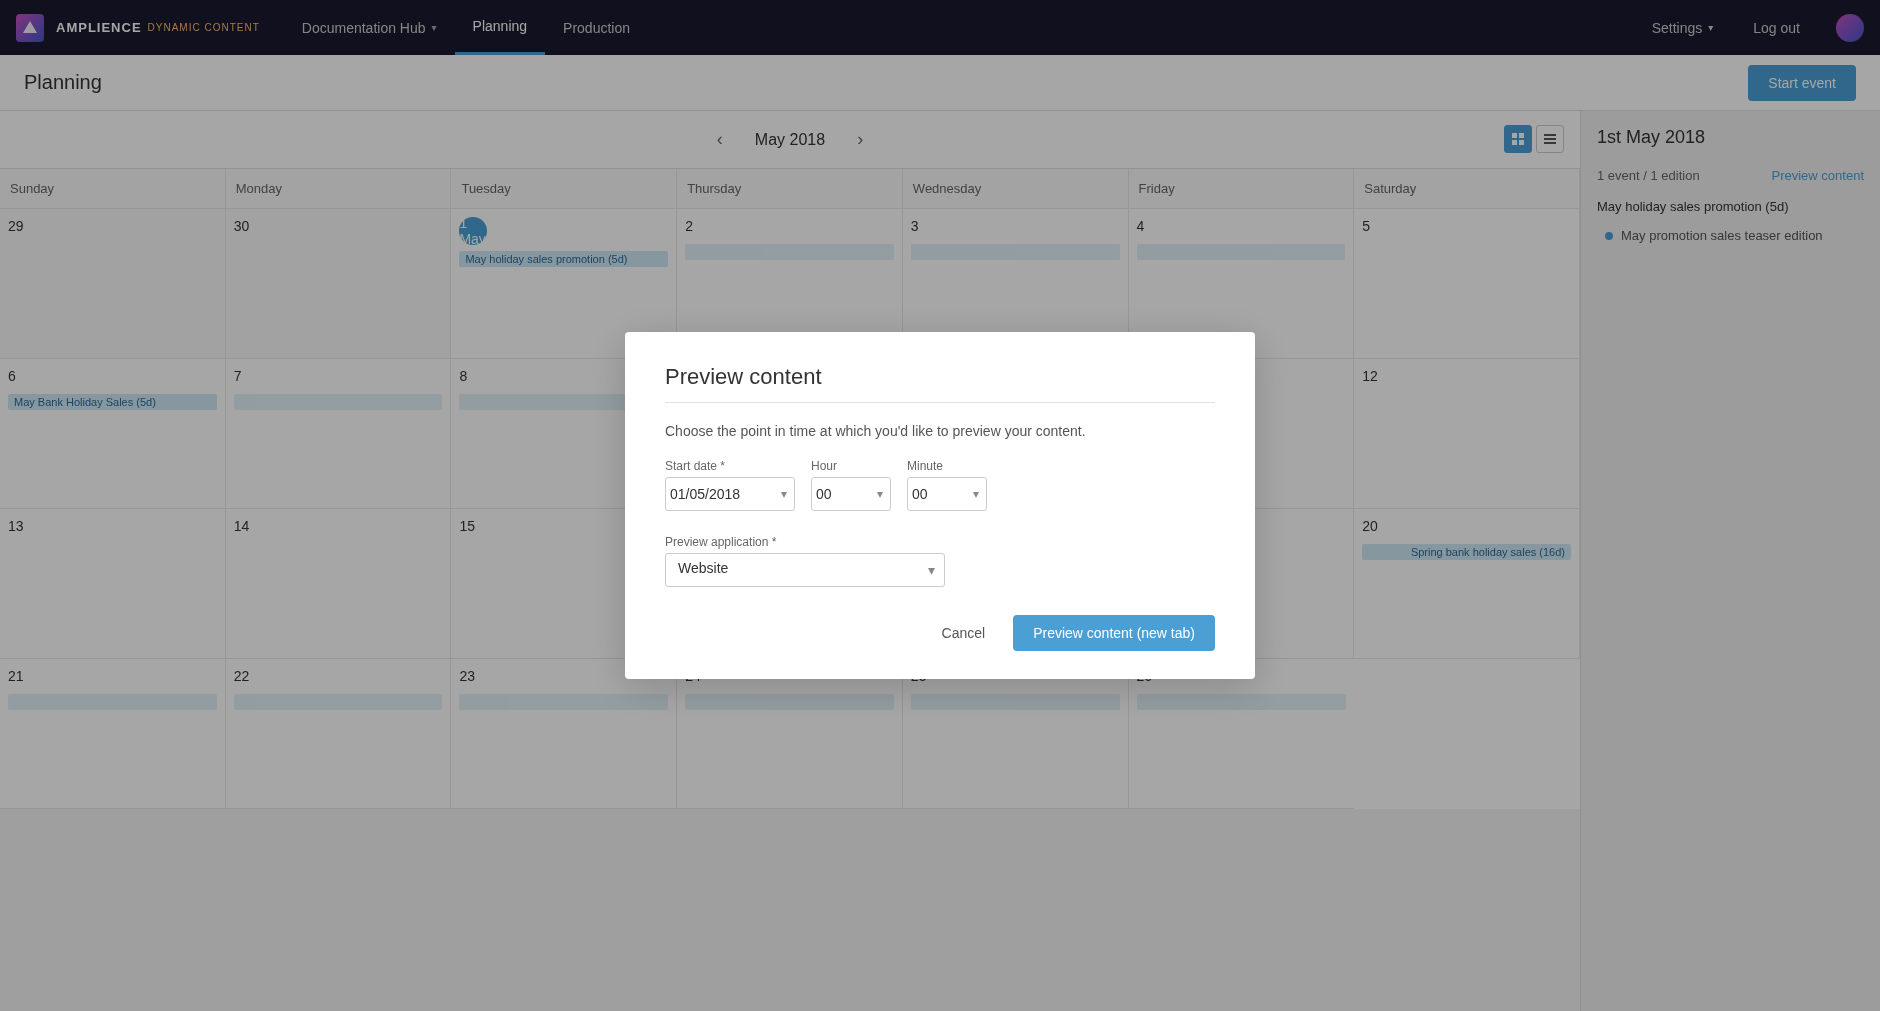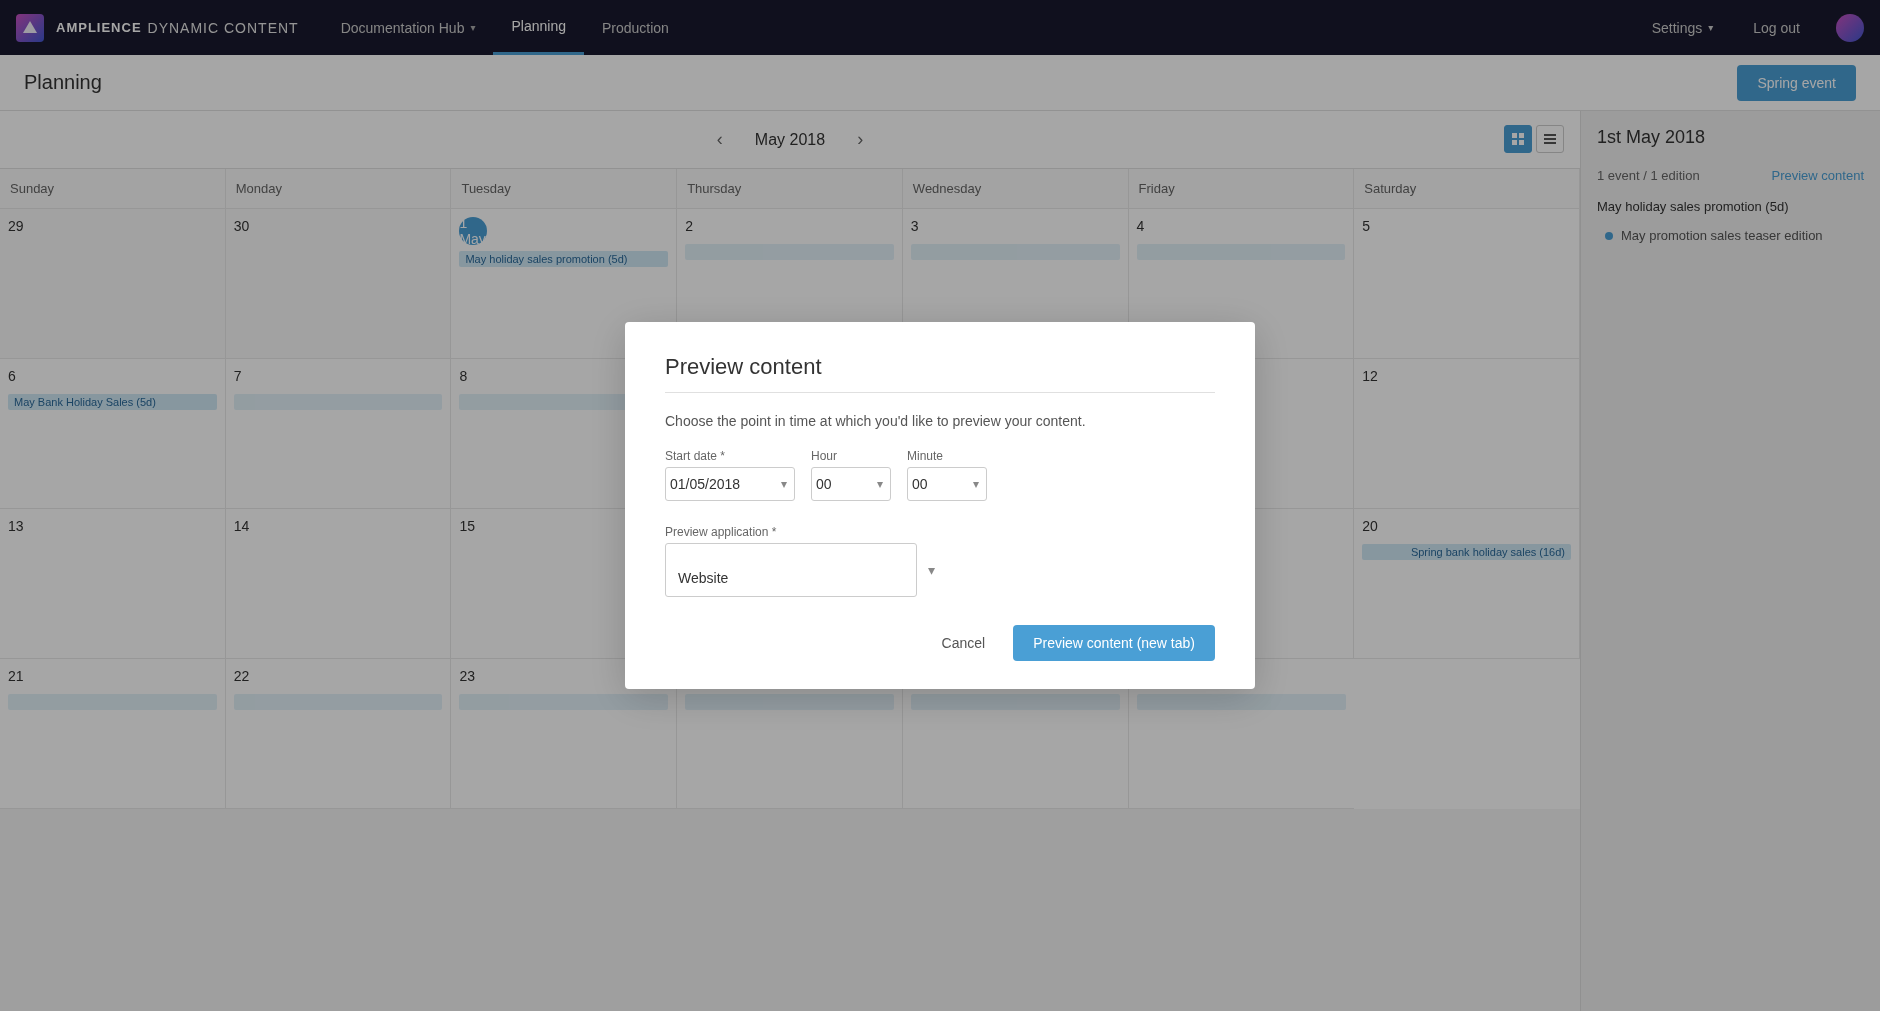--- a/index.html
+++ b/index.html
@@ -22,23 +22,23 @@
       margin-right: 24px;
       gap: 6px;
     }
     .brand-amplience {
       font-size: 13px;
       font-weight: 600;
       color: #fff;
       letter-spacing: 1px;
     }
     .brand-dynamic {
-      font-size: 14px;
+      font-size: 10px;
       font-weight: 400;
-      color: #e5e5e5;
+      color: #fdba74;
       letter-spacing: 1px;
     }
     .brand-icon {
       width: 28px;
       height: 28px;
       background: linear-gradient(135deg, #c850c0, #4158d0);
       border-radius: 4px;
       margin-right: 6px;
       display: flex; align-items: center; justify-content: center;
     }
@@ -348,24 +348,24 @@
       content: '▾';
       position: absolute;
       right: 10px;
       top: 50%;
       transform: translateY(-50%);
       color: #888;
       pointer-events: none;
       font-size: 14px;
     }
     .preview-app-select {
-      width: 252px;
+      width: 280px;
       border: 1px solid #ccc;
       border-radius: 3px;
-      padding: 26px 30px 10px 12px;
+      padding: 6px 30px 10px 12px;
       font-size: 14px;
       color: #333;
       background: #fff;
       appearance: none;
       cursor: pointer;
     }
 
     .modal-actions {
       display: flex;
       justify-content: flex-end;
@@ -424,21 +424,21 @@
     </div>
     <div class="nav-logout">
       <span>Log out</span>
     </div>
     <div style="width:28px;height:28px;background:linear-gradient(135deg,#c850c0,#4158d0);border-radius:50%;margin-left:8px;"></div>
   </div>
 </nav>
 
 <div class="page-header">
   <span class="page-title">Planning</span>
-  <button class="create-btn">Spring event</button>
+  <button class="create-btn">Start event</button>
 </div>
 
 <div class="calendar-container">
 
   <div class="calendar-main">
 
     <div class="month-nav" style="position:relative;">
       <button class="month-nav-btn">‹</button>
       <span class="month-nav-title">May 2018</span>
       <button class="month-nav-btn">›</button>

